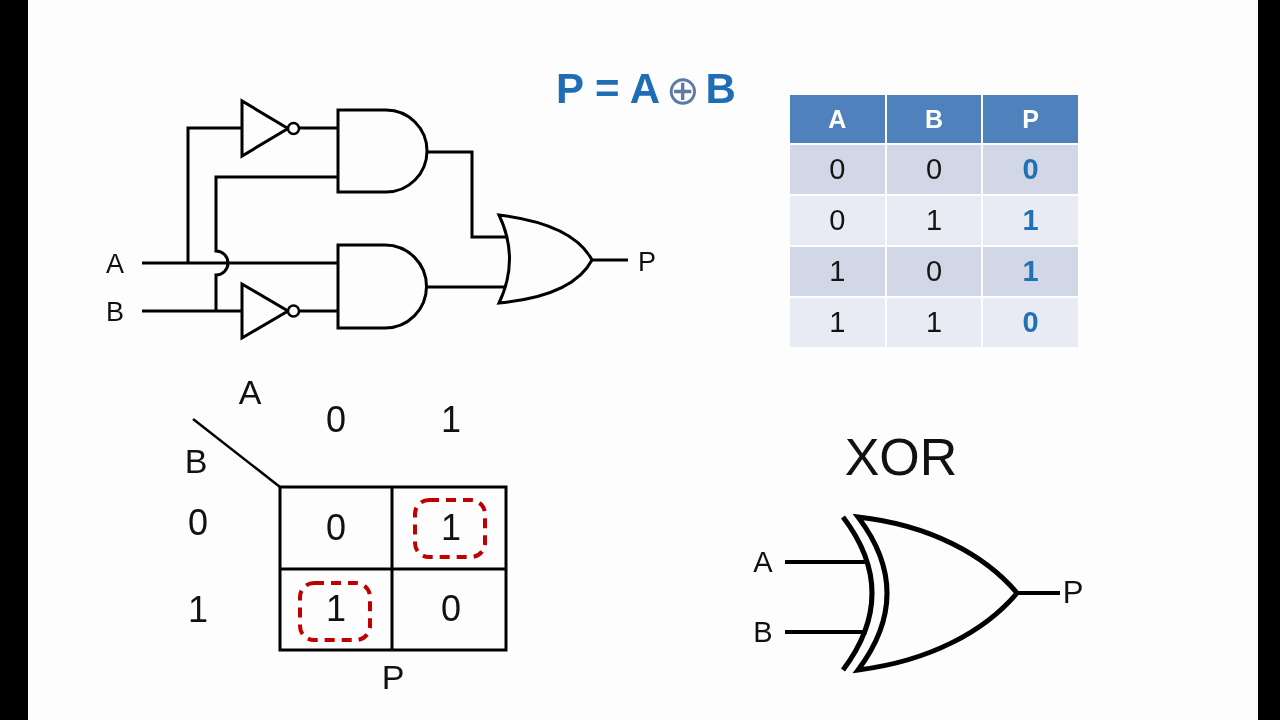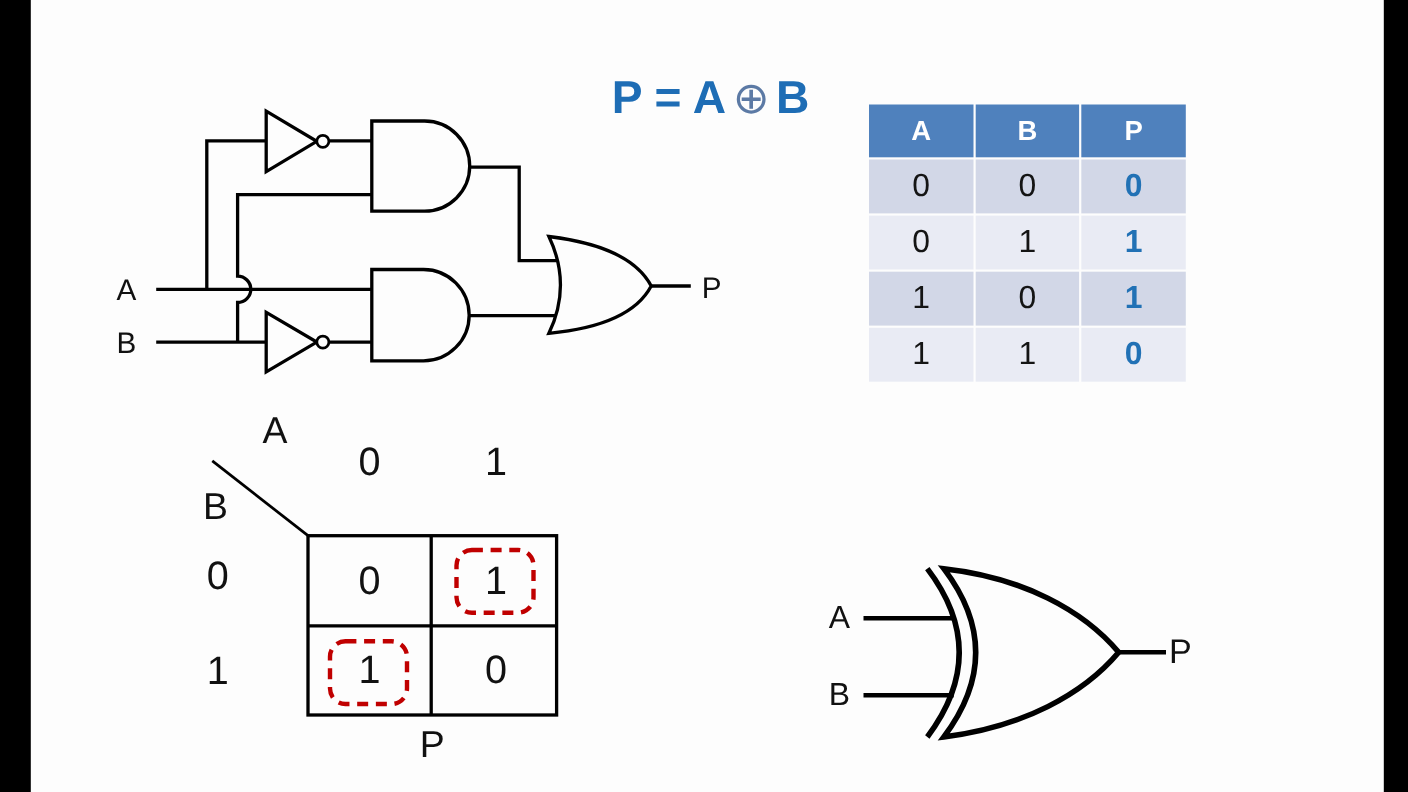--- a/index.html
+++ b/index.html
@@ -118,16 +118,17 @@
   <div class="lbl f36" style="left:336px;top:420px;">0</div>
   <div class="lbl f36" style="left:451px;top:420px;">1</div>
   <div class="lbl f36" style="left:198px;top:523px;">0</div>
   <div class="lbl f36" style="left:198px;top:610px;">1</div>
   <div class="lbl f36" style="left:336px;top:528px;">0</div>
   <div class="lbl f36" style="left:451px;top:528px;">1</div>
   <div class="lbl f36" style="left:336px;top:609px;">1</div>
   <div class="lbl f36" style="left:451px;top:609px;">0</div>
   <div class="lbl f34" style="left:393px;top:677px;">P</div>
 
+  <div class="lbl f52" style="left:901px;top:457px;">XOR</div>
   <div class="lbl f29" style="left:763px;top:562px;">A</div>
   <div class="lbl f29" style="left:763px;top:632px;">B</div>
   <div class="lbl f31" style="left:1073px;top:592px;">P</div>
 </div>
 
 </body></html>

